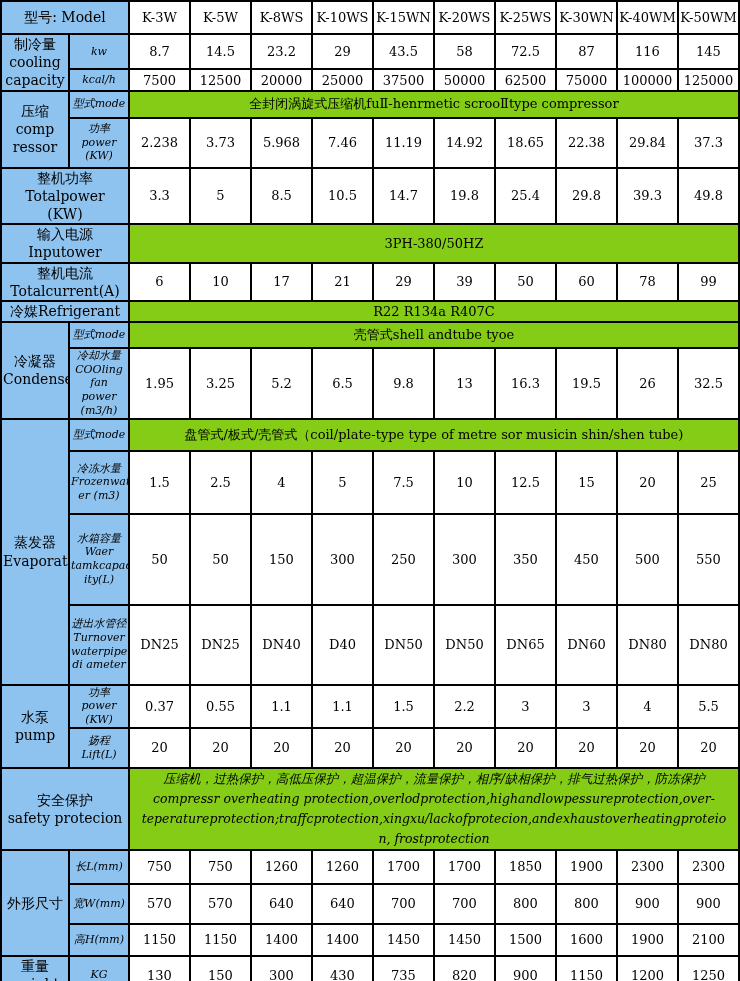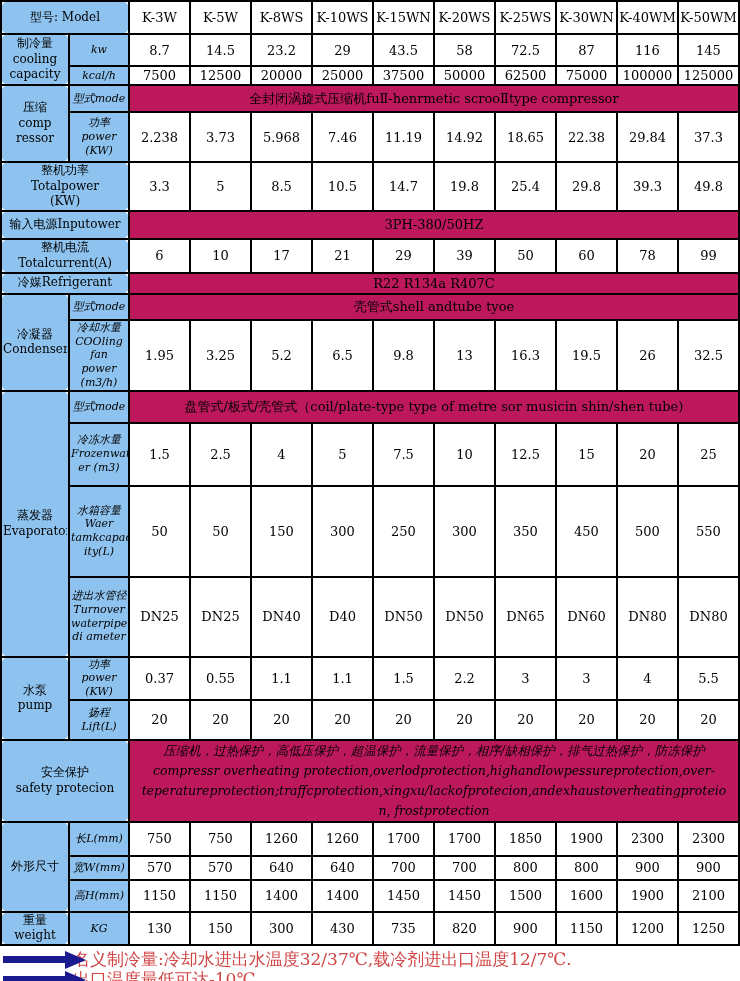--- a/index.html
+++ b/index.html
@@ -1,34 +1,34 @@
 <!DOCTYPE html>
 <html><head>
 <meta charset="utf-8">
 <style>
   html,body{margin:0;padding:0;background:#fff;}
   body{width:740px;font-family:"DejaVu Serif","Liberation Serif",serif;color:#000;}
   table{border-collapse:collapse;table-layout:fixed;width:740px;}
   td{border:2px solid #000;text-align:center;vertical-align:middle;padding:0 1px;overflow:hidden;}
   .blue{background:#8FC3EF;}
   .span{background:#9AC9F6;}
-  .lbl{white-space:pre-line;font-size:12px;line-height:1.3;border-radius:8px;}
+  .lbl{white-space:pre-line;font-size:14px;line-height:1.3;}
   .sub{white-space:pre-line;font-size:11px;line-height:1.25;font-style:italic;}
   .val{background:#fff;font-size:13px;}
   .model{background:#fff;font-size:13px;margin-top:48px;}
   .spantext{font-size:13px;}
   .safety-text{font-size:12.5px;line-height:1.6;white-space:pre-line;font-style:italic;}
   .notes{padding:4px 0 0 3px;}
   .note{display:flex;align-items:center;height:20px;}
   .arrow{position:relative;width:62px;height:7px;margin-right:8px;flex:0 0 auto;}
   .arrow::after{content:"";position:absolute;left:62px;top:-5.5px;width:0;height:0;
     border-top:9px solid transparent;border-bottom:9px solid transparent;}
   .note-text{font-size:17px;line-height:1;white-space:nowrap;}
 </style>
-<style>.arrow::after{border-left:21px solid #1B1B8F;}.blue{background:#8FC3EF;}.span{background:#be185d;}</style></head>
+<style>.arrow::after{border-left:21px solid #1B1B8F;}.blue{background:#8FC3EF;}.span{background:#84cc16;}</style></head>
 <body>
 
 <table>
   <colgroup>
     <col style="width:68px">
       <col style="width:60px">
     <col>
       <col>
       <col>
       <col>
@@ -272,21 +272,21 @@
         <td class="val">750</td>
         <td class="val">1260</td>
         <td class="val">1260</td>
         <td class="val">1700</td>
         <td class="val">1700</td>
         <td class="val">1850</td>
         <td class="val">1900</td>
         <td class="val">2300</td>
         <td class="val">2300</td>
       </tr>
-    <tr style="height:24px">
+    <tr style="height:40px">
       <td class="blue sub">宽W(mm)</td>
     <td class="val">570</td>
         <td class="val">570</td>
         <td class="val">640</td>
         <td class="val">640</td>
         <td class="val">700</td>
         <td class="val">700</td>
         <td class="val">800</td>
         <td class="val">800</td>
         <td class="val">900</td>

